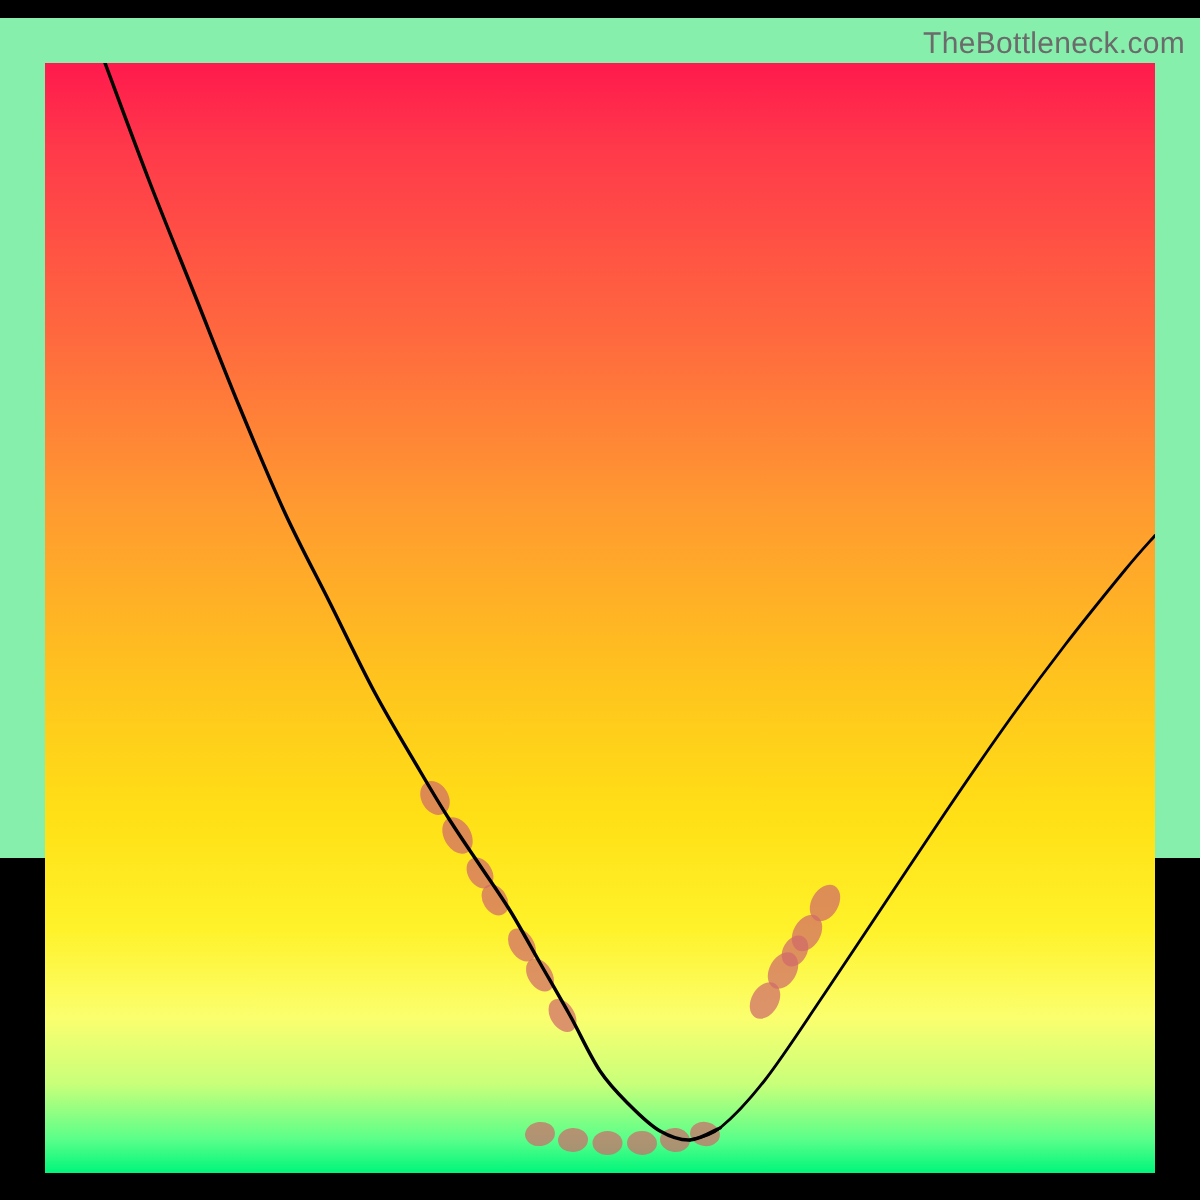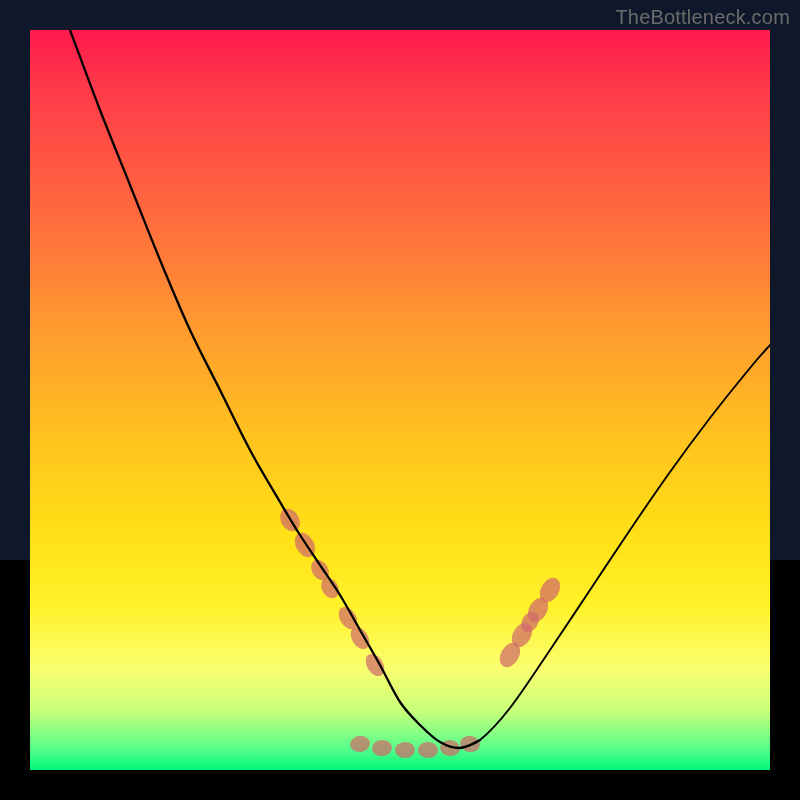--- a/index.html
+++ b/index.html
@@ -7,24 +7,24 @@
     padding: 0;
     width: 800px;
     height: 800px;
     background: #000;
     overflow: hidden;
     font-family: Arial, Helvetica, sans-serif;
   }
   .frame {
     position: absolute;
     left: 0;
-    top: 0;
+    top: 12px;
     width: 800px;
     height: 560px;
-    background: #0f172a;
+    background: #86efac;
   }
   .plot-area {
     position: absolute;
     left: 30px;
     top: 30px;
     width: 740px;
     height: 740px;
     
     background: linear-gradient(to bottom,
       #ff1a4d 0%,

